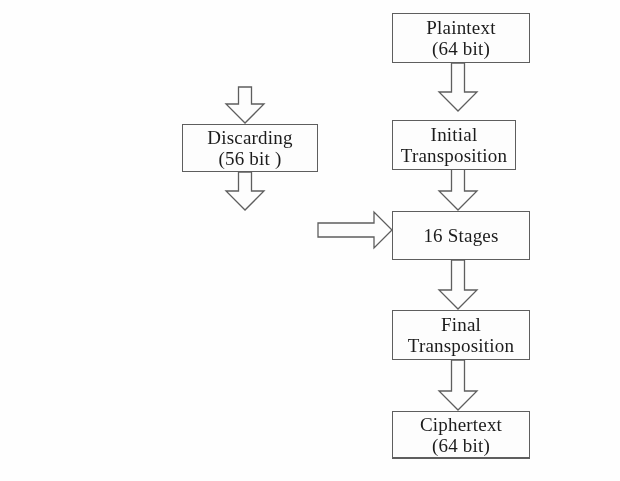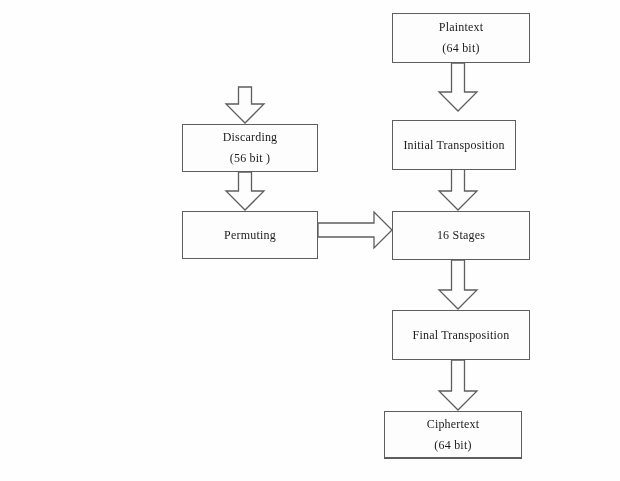--- a/index.html
+++ b/index.html
@@ -30,36 +30,36 @@
   }
   .node {
     position: absolute;
     background: #fdfdfd;
     border: 1px solid var(--line);
     display: flex;
     align-items: center;
     justify-content: center;
     text-align: center;
     color: var(--text);
-    font-size: 12px;
+    font-size: 19px;
     line-height: 21px;
     letter-spacing: 0.2px;
   }
   .node .label {
     white-space: pre-wrap;
   }
   
   .n-key         { left: 182px; top: 38px;  width: 136px; height: 49px; }
   .n-discarding  { left: 182px; top: 124px; width: 136px; height: 48px; }
   .n-permuting   { left: 182px; top: 211px; width: 136px; height: 48px; }
   .n-plaintext   { left: 392px; top: 13px;  width: 138px; height: 50px; }
   .n-initial     { left: 392px; top: 120px; width: 124px; height: 50px; }
   .n-stages      { left: 392px; top: 211px; width: 138px; height: 49px; text-align: right; }
   .n-final       { left: 392px; top: 310px; width: 138px; height: 50px; justify-content: center; }
-  .n-ciphertext  { left: 384px; top: 411px; width: 138px; height: 48px; border-bottom-width: 2px; }
+  .n-ciphertext  { left: 392px; top: 411px; width: 138px; height: 48px; border-bottom-width: 2px; }
 </style>
 </head>
 <body>
 
 <div class="canvas">
 
   <svg class="arrow-layer" viewBox="0 0 620 481" xmlns="http://www.w3.org/2000/svg">
     <polygon points="238.5,87 251.5,87 251.5,104 264,104 245,123 226,104 238.5,104"></polygon>
     <polygon points="238.5,172 251.5,172 251.5,191 264,191 245,210 226,191 238.5,191"></polygon>
     <polygon points="451.5,63 464.5,63 464.5,92 477,92 458,111 439,92 451.5,92"></polygon>
@@ -68,23 +68,20 @@
     <polygon points="451.5,360 464.5,360 464.5,391 477,391 458,410 439,391 451.5,391"></polygon>
     <polygon points="318,223 374,223 374,212 392,230 374,248 374,237 318,237"></polygon>
   </svg>
 
 
   <div class="node n-discarding">
     <span class="label">Discarding
 (56 bit )</span>
   </div>
 
-  <div class="node n-permuting">
-    <span class="label">Permuting</span>
-  </div>
 
   <div class="node n-plaintext">
     <span class="label">Plaintext
 (64 bit)</span>
   </div>
 
   <div class="node n-initial">
     <span class="label">Initial Transposition</span>
   </div>
 

